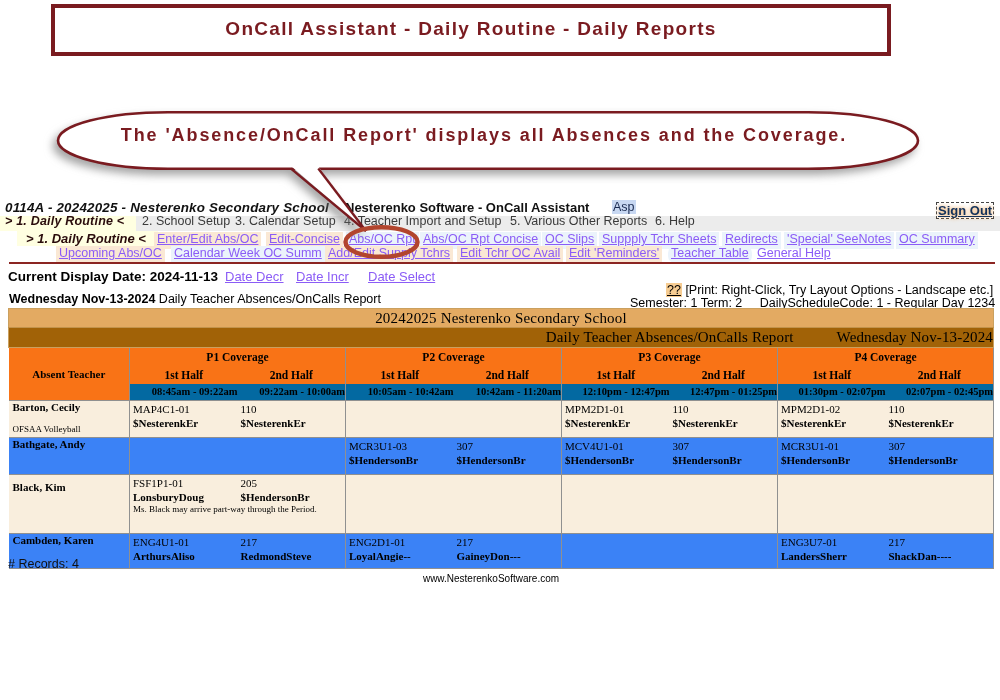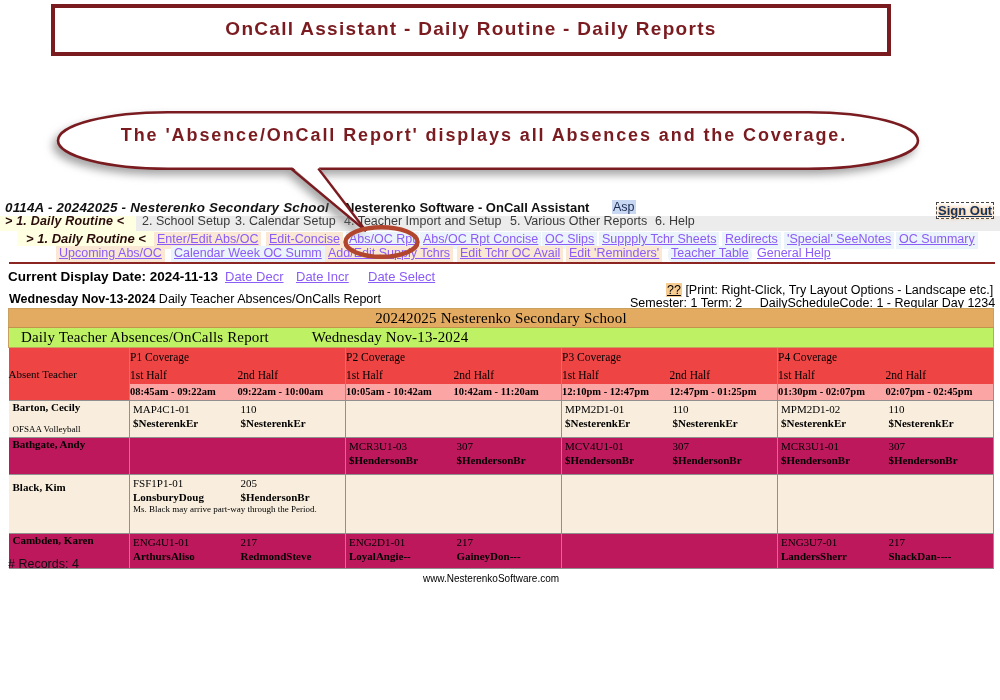--- a/index.html
+++ b/index.html
@@ -16,28 +16,28 @@
   .pch { background:#fae8d4; }
   .blu { background:#ebf3fb; }
   .redline { position:absolute; left:9px; top:262px; width:986px; height:2px; background:#8b2522; }
   .signout { position:absolute; left:936px; top:202px; z-index:3; background:#fff; border:1px dashed #444; padding:1px 1px 1px 1px; line-height:13px;
     font-weight:bold; font-size:13px; color:#14325a; text-decoration:underline; text-shadow:0 0 4px #e8953a; white-space:nowrap; }
   .asp { background:#c8d8f2; color:#1a2a50; padding:0 1px; }
 
   table.rep { position:absolute; left:8px; top:308px; width:985px; border-collapse:collapse; table-layout:fixed;
     font-family:"Liberation Serif", serif; }
   tr.o1 td { background:#e3aa62; text-align:center; font-size:15px; letter-spacing:0.2px; height:19px; border:1px solid #caa05f; border-bottom:1px solid #c2934c; }
-  tr.o2 td { background:#bef264; text-align:left; font-size:15px; letter-spacing:0.15px; height:20px; border:1px solid #caa05f; }
+  tr.o2 td { background:#a16207; text-align:right; font-size:15px; letter-spacing:0.15px; height:20px; border:1px solid #caa05f; }
   .gl { border-left:1px solid #909090; }
   .gr { border-right:1px solid #909090; }
-  tr.h td { background:#ef4444; font-weight:normal; font-size:11.5px; height:18px; }
-  tr.t td { background:#fca5a5; font-weight:bold; text-align:left; font-size:10.5px; height:17px; }
+  tr.h td { background:#f97316; font-weight:bold; text-align:center; font-size:11.5px; height:18px; }
+  tr.t td { background:#0369a1; font-weight:bold; text-align:right; font-size:10.5px; height:17px; }
   tr.body td { border-top:1px solid #909090; vertical-align:top; font-size:11px; padding:0 0 0 3px; }
   tr.bg1 td { background:#f9eedd; }
-  tr.bg2 td { background:#be185d; }
+  tr.bg2 td { background:#3b82f6; }
   td .c1 { font-size:11px; line-height:14px; padding-top:1px; }
   td .c2 { font-size:11px; font-weight:bold; line-height:14.5px; }
   td.name { font-weight:bold; font-size:11.5px; padding-left:4px !important; }
   .sub { font-weight:normal; font-size:9px; }
   tr.last td { border-bottom:1px solid #909090; }
   .note { position:absolute; left:133px; top:504px; font-family:"Liberation Serif", serif; font-size:9px; }
   .recs { top:557px; left:8px; font-size:12.5px; color:#111; }
   .site { top:573px; left:0; width:982px; text-align:center; font-size:10px; }
   svg.ov { position:absolute; left:0; top:0; pointer-events:none; }
 </style>

